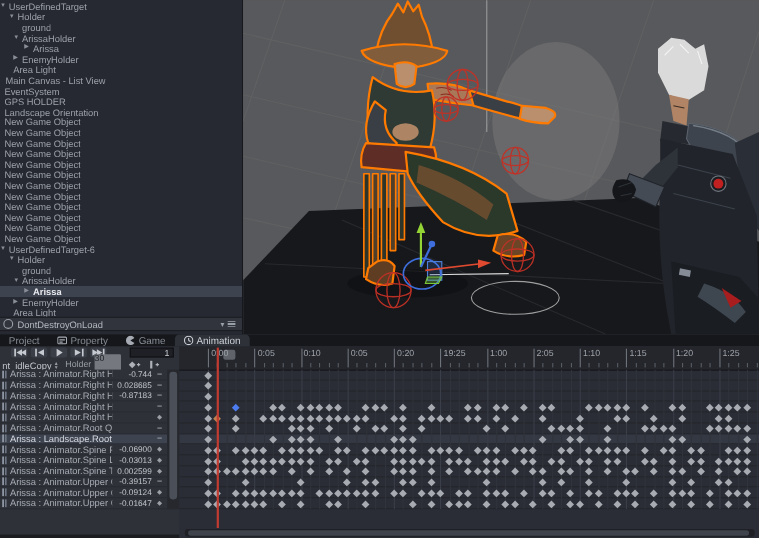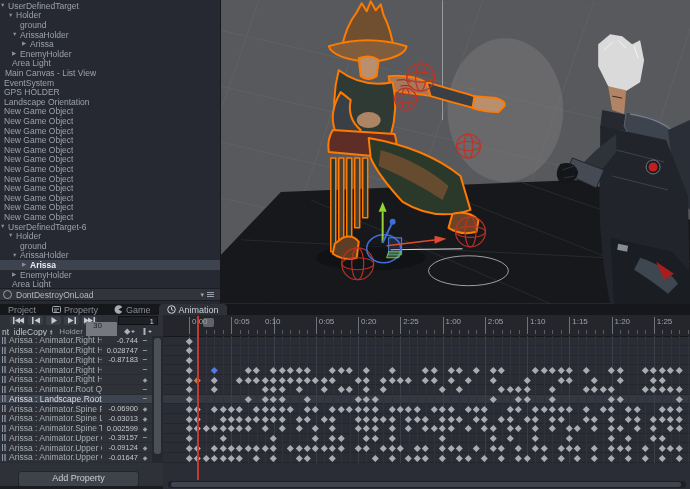--- a/index.html
+++ b/index.html
@@ -36,21 +36,21 @@
   #left-panel{position:absolute;left:0;top:11px;width:163px;height:174px;background:#2E3138;}
   #transport{position:absolute;left:0;top:0;width:163px;height:11px;display:flex;align-items:center;padding-left:10px;box-sizing:border-box;}
   .tbtn{width:15px;height:9px;display:flex;align-items:center;justify-content:center;margin-right:3px;background:#3A3E46;border-radius:2px;}
   #frame-field{position:absolute;left:118px;top:1px;width:40px;height:9px;background:#1E2025;border:1px solid #101114;
                color:#C8CCD2;font-size:8px;text-align:right;padding-right:3px;line-height:9px;box-sizing:border-box;}
   #cliprow{position:absolute;left:0;top:11px;width:163px;height:11px;display:flex;align-items:center;font-size:8.5px;}
   #clip-name{color:#C3C7CD;margin-left:2px;white-space:nowrap;overflow:hidden;max-width:60px;}
   #clip-dd{margin-left:2px;display:flex;flex-direction:column;line-height:3px;font-size:4.5px;color:#9A9EA5;}
   #samples-label{color:#9A9EA5;font-size:8px;margin-left:6px;}
   #samples-field{width:24px;height:20px;background:#75797F;color:#1C1E22;font-size:8px;line-height:8px;text-align:left;
-                 padding-left:7px;margin-left:3px;border-radius:1px;}
+                 padding-left:0;margin-left:3px;border-radius:1px;}
   .mini-btn{margin-left:6px;display:flex;align-items:center;}
   
   #track-list{position:absolute;left:0;top:21px;width:152px;height:127px;}
   .track-row{position:absolute;left:0;width:152px;height:9.75px;display:flex;align-items:center;
              border-bottom:1px solid #282B31;box-sizing:border-box;background:#2E3138;}
   .track-row.sel{background:var(--row-sel);}
   .t-icon{flex:0 0 4px;height:7px;margin:0 3px 0 2px;
           background:linear-gradient(90deg,#8E96A4 0 1.5px,transparent 1.5px 2.5px,#6E7684 2.5px 4px);}
   .t-name{flex:1;font-size:8.5px;color:#A6AAB2;white-space:nowrap;overflow:hidden;}
   .track-row.sel .t-name{color:#D6DAE0;}
@@ -421,21 +421,21 @@
       <div id="track-list">
           <div class="track-row" style="top: 0px;">
             <span class="t-icon"></span>
             <span class="t-name">Arissa : Animator.Right Hand.Thu</span>
             <span class="t-val">-0.744</span>
             <span class="t-toggle dash">−</span>
           </div>
           <div class="track-row" style="top: 9.75px;">
             <span class="t-icon"></span>
             <span class="t-name">Arissa : Animator.Right Hand.Thu</span>
-            <span class="t-val">0.028747</span>
+            <span class="t-val">0.028685</span>
             <span class="t-toggle dash">−</span>
           </div>
           <div class="track-row" style="top: 19.5px;">
             <span class="t-icon"></span>
             <span class="t-name">Arissa : Animator.Right Hand.Thu</span>
             <span class="t-val">-0.87183</span>
             <span class="t-toggle dash">−</span>
           </div>
           <div class="track-row" style="top: 29.25px;">
             <span class="t-icon"></span>
@@ -494,41 +494,40 @@
           <div class="track-row" style="top: 117px;">
             <span class="t-icon"></span>
             <span class="t-name">Arissa : Animator.Upper Chest Tw</span>
             <span class="t-val">-0.01647</span>
             <span class="t-toggle">◆</span>
           </div>
         </div>
       <div id="v-scrollbar">
           <div class="thumb"></div>
         </div>
-      <div id="add-property">Add Property</div>
       <div id="left-bottom">
         
       </div>
     </div>
 
     <div id="dopesheet">
       <div id="ruler">
         <div id="ruler-handle"></div>
       <div class="rt" style="left: 26px;"></div>
           <span class="rl" style="left: 29px;">0:00</span>
           <div class="rt" style="left: 68.25px;"></div>
           <span class="rl" style="left: 71.25px;">0:05</span>
           <div class="rt" style="left: 110.5px;"></div>
-          <span class="rl" style="left: 102px;">0:10</span>
+          <span class="rl" style="left: 113px;">0:10</span>
           <div class="rt" style="left: 152.75px;"></div>
           <span class="rl" style="left: 155.75px;">0:05</span>
           <div class="rt" style="left: 195px;"></div>
           <span class="rl" style="left: 198px;">0:20</span>
           <div class="rt" style="left: 237.25px;"></div>
-          <span class="rl" style="left: 240.25px;">2:25</span>
+          <span class="rl" style="left: 240.25px;">19:25</span>
           <div class="rt" style="left: 279.5px;"></div>
           <span class="rl" style="left: 282.5px;">1:00</span>
           <div class="rt" style="left: 321.75px;"></div>
           <span class="rl" style="left: 324.75px;">2:05</span>
           <div class="rt" style="left: 364px;"></div>
           <span class="rl" style="left: 367px;">1:10</span>
           <div class="rt" style="left: 406.25px;"></div>
           <span class="rl" style="left: 409.25px;">1:15</span>
           <div class="rt" style="left: 448.5px;"></div>
           <span class="rl" style="left: 451.5px;">1:20</span>

